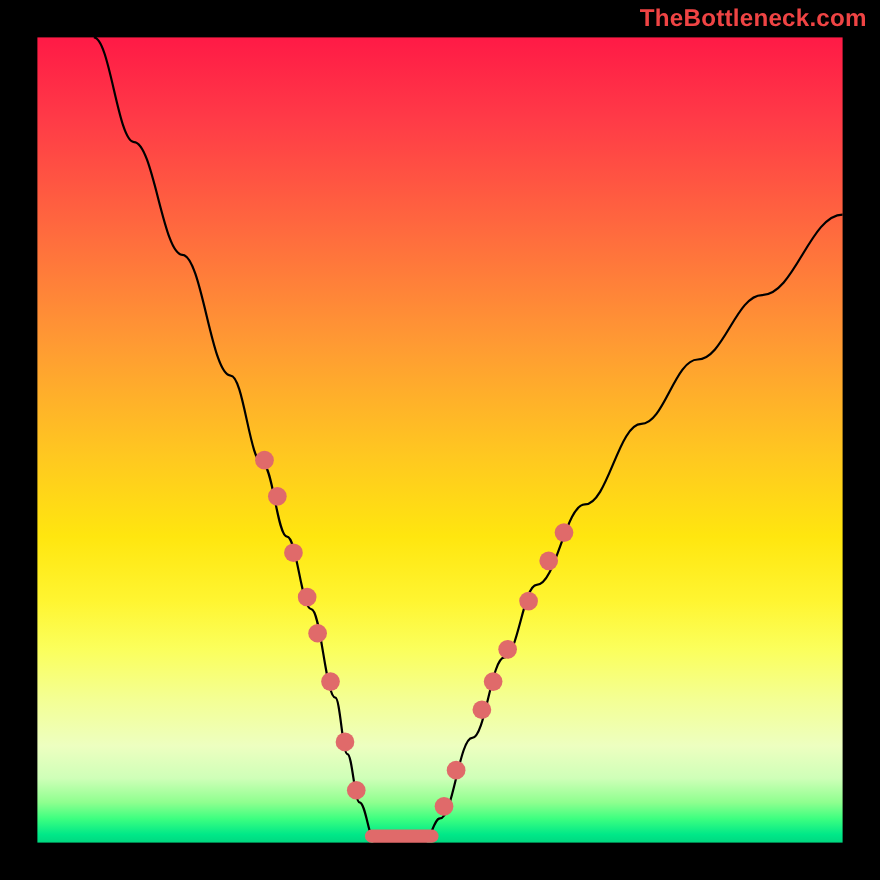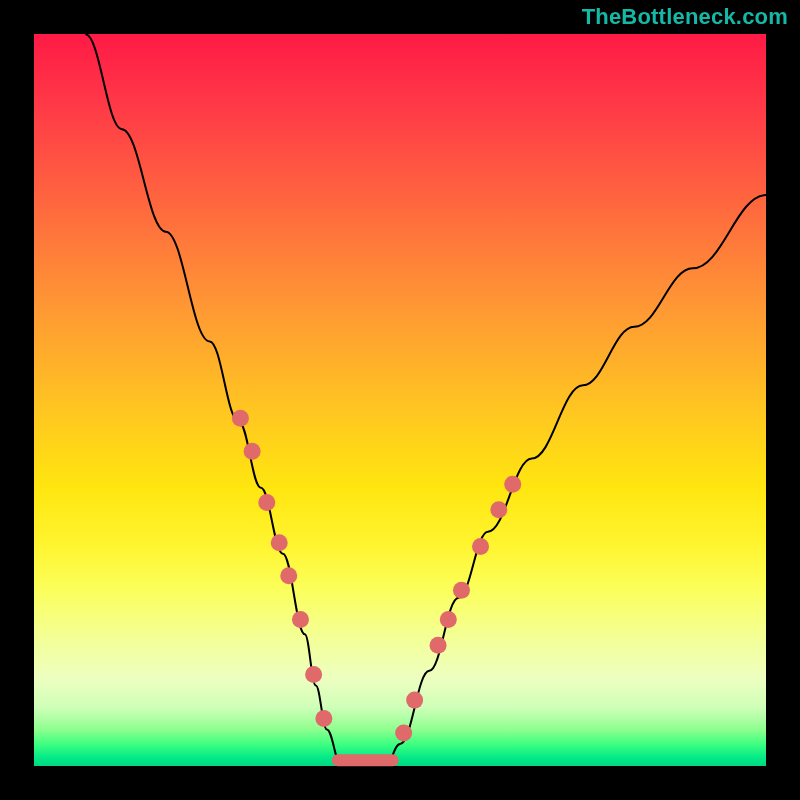--- a/index.html
+++ b/index.html
@@ -14,21 +14,21 @@
   .outer {
     position: relative;
     width: 800px;
     height: 800px;
     background: #000;
   }
   .attribution {
     position: absolute;
     top: 4px;
     right: 12px;
-    color: #14b8a6;
+    color: #ef4444;
     font-size: 22px;
     font-weight: bold;
     letter-spacing: 0.2px;
   }
   .plot-frame {
     position: absolute;
     left: 34px;
     top: 34px;
     width: 732px;
     height: 732px;

